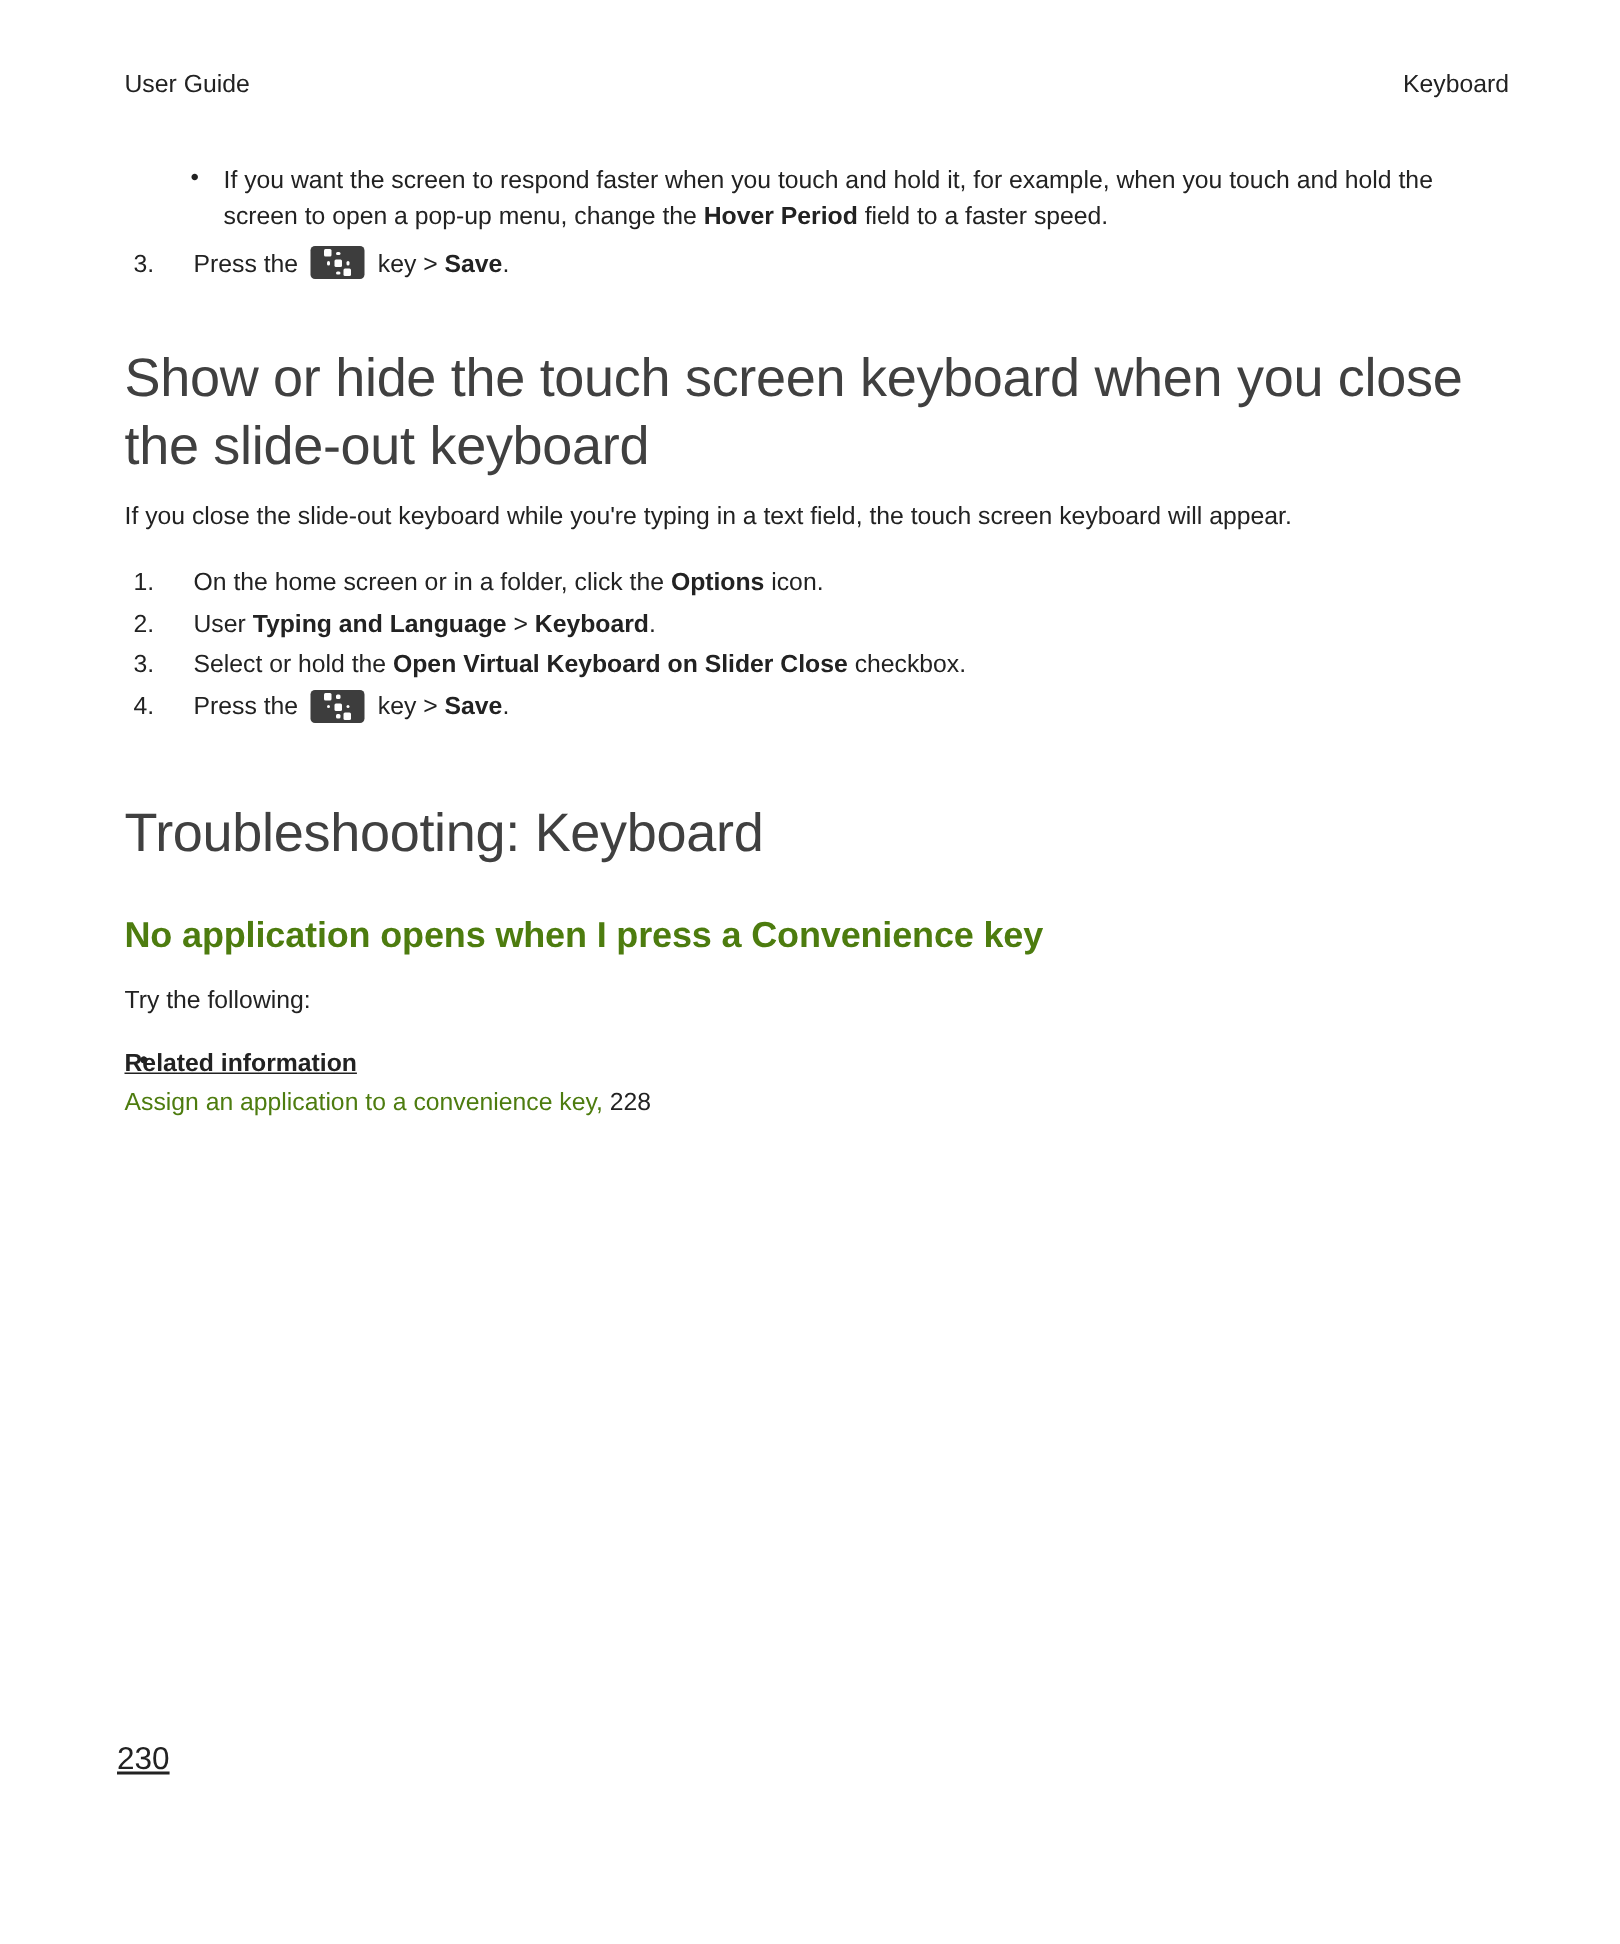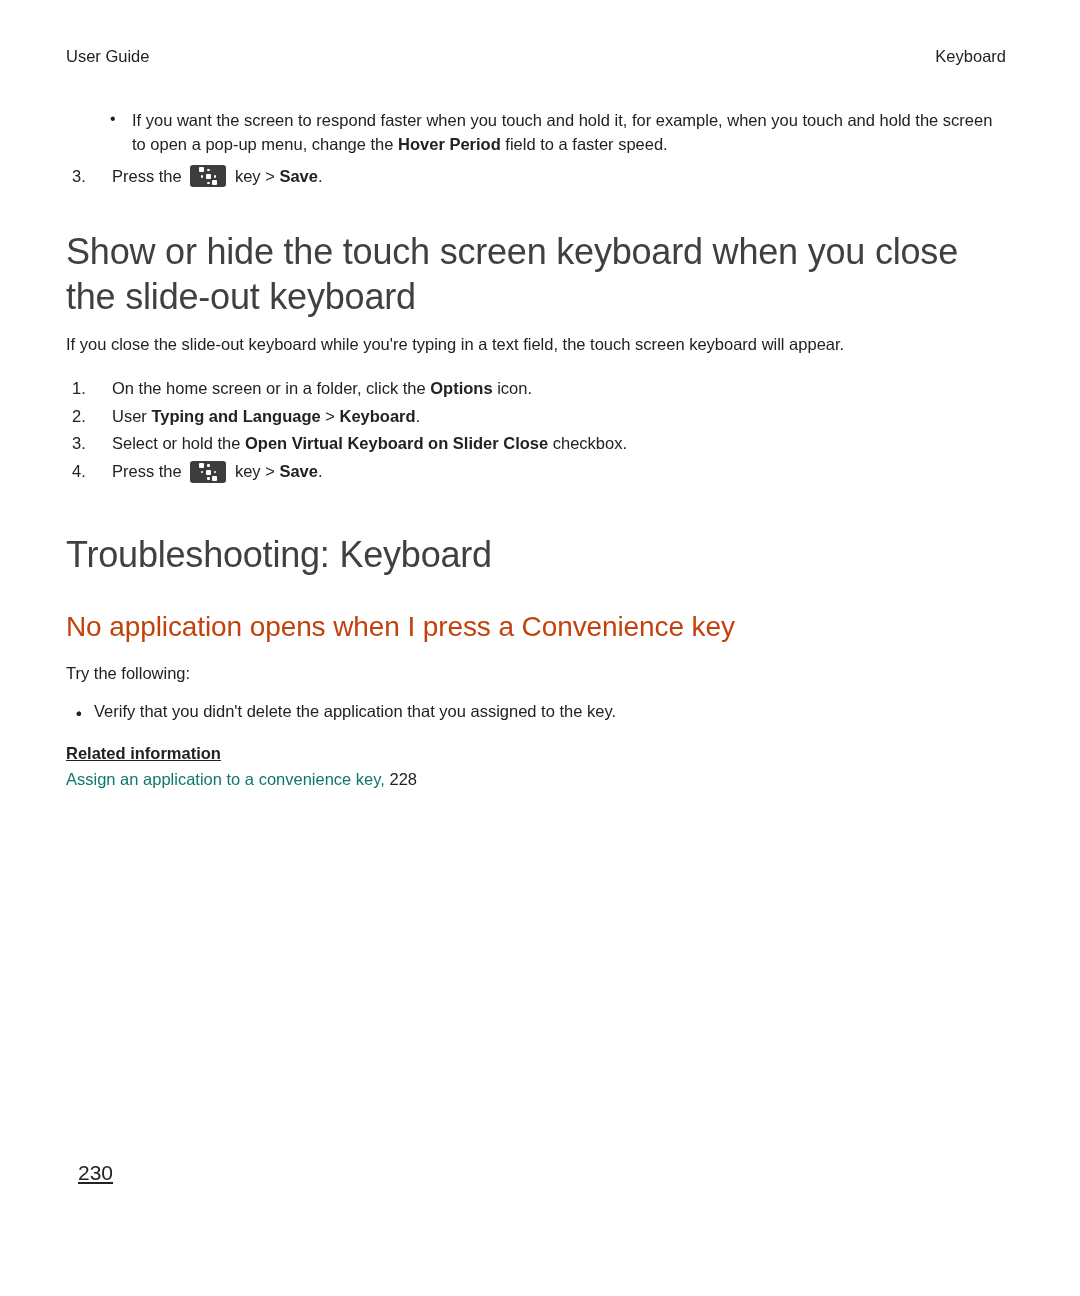--- a/index.html
+++ b/index.html
@@ -8,21 +8,21 @@
     background: #fff;
     color: #222;
     font-family: "Helvetica Neue", Helvetica, Arial, sans-serif;
     font-size: 16.5px;
     line-height: 1.45;
   }
   .page {
     width: 1080px;
     height: 1220px;
     box-sizing: border-box;
-    padding: 45px 74px 0 66px;
+    padding: 45px 74px 0 83px;
     position: relative;
   }
   .header-line {
     display: flex;
     justify-content: space-between;
     font-size: 16.5px;
     color: #222;
     margin-bottom: 40px;
   }
   .bullet-block {
@@ -81,23 +81,23 @@
   }
   h1 {
     font-size: 36px;
     font-weight: 400;
     color: #404040;
     margin: 40px 0 14px 0;
     line-height: 1.25;
     letter-spacing: -0.2px;
   }
   h2.sub {
-    font-size: 28px;
-    font-weight: 400;
-    color: #c2410c;
+    font-size: 24px;
+    font-weight: 700;
+    color: #4d7c0f;
     margin: 30px 0 14px 0;
     letter-spacing: -0.1px;
   }
   .para {
     margin: 10px 0 20px 0;
   }
   ol.steps {
     list-style: none;
     padding: 0;
     margin: 0 0 10px 0;
@@ -112,21 +112,21 @@
     padding-left: 28px;
     margin: 3px 0;
   }
   ul.bullets li .dot {
     position: absolute;
     left: 10px;
     top: 2px;
   }
   .strong-inline { font-weight: 600; }
   .link {
-    color: #0f766e;
+    color: #4d7c0f;
     text-decoration: none;
   }
   .rel-head {
     font-weight: 600;
     margin: 6px 0 2px 0;
     text-decoration: underline;
   }
   .page-number {
     position: absolute;
     bottom: 32px;
@@ -247,21 +247,20 @@
   <h2 class="sub">No application opens when I press a Convenience key</h2>
 
   <div class="para" style="margin-bottom:8px;">Try the following:</div>
 
   <ul class="bullets">
     <li>
       <span class="dot">•</span>
     </li>
     <li>
       <span class="dot">•</span>
-      <span>Verify that you didn't delete the application that you assigned to the key.</span>
     </li>
   </ul>
 
   <div class="rel-head">Related information</div>
   <div>
     <a href="#" class="link">Assign an application to a convenience key,</a><span> 228</span>
   </div>
 
   <div class="page-number">230</div>
 </div>

